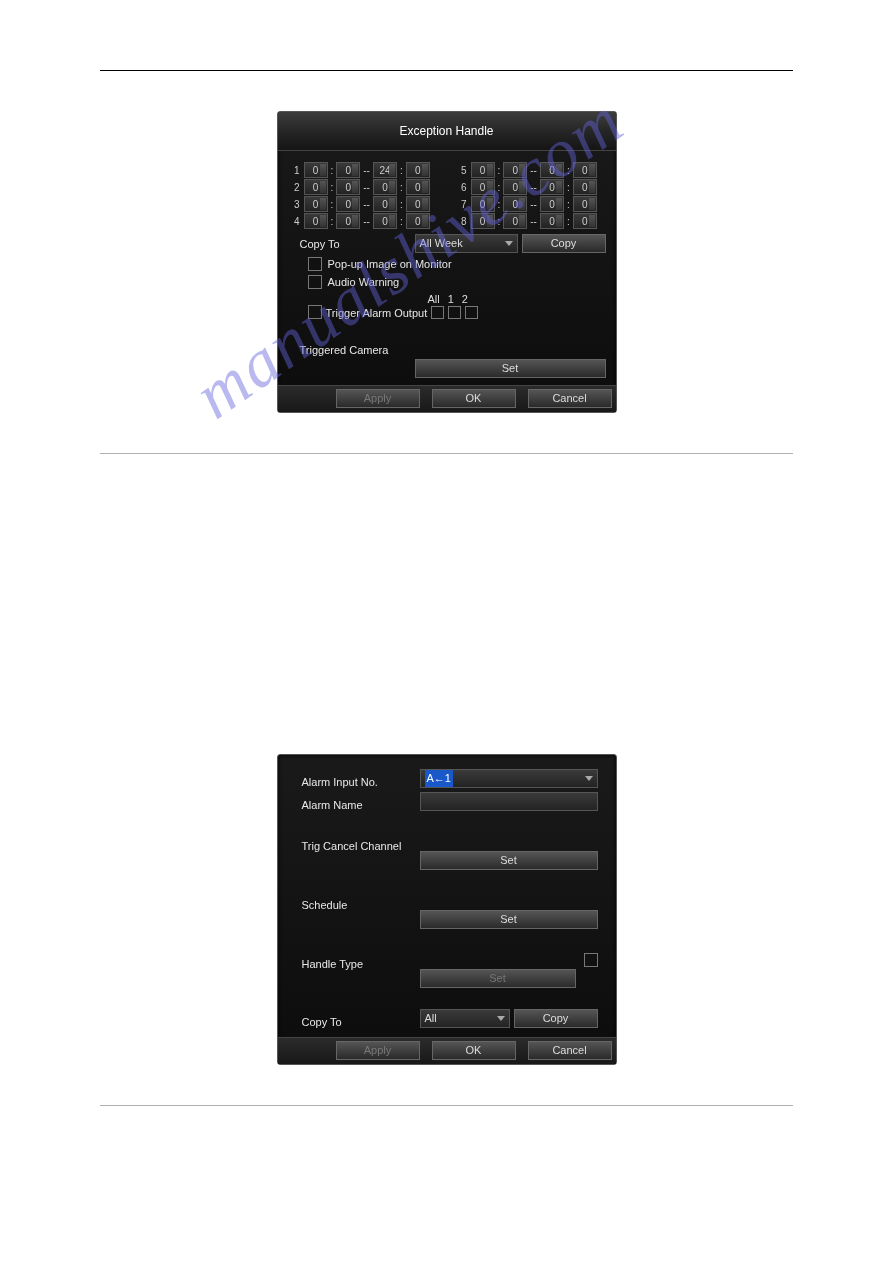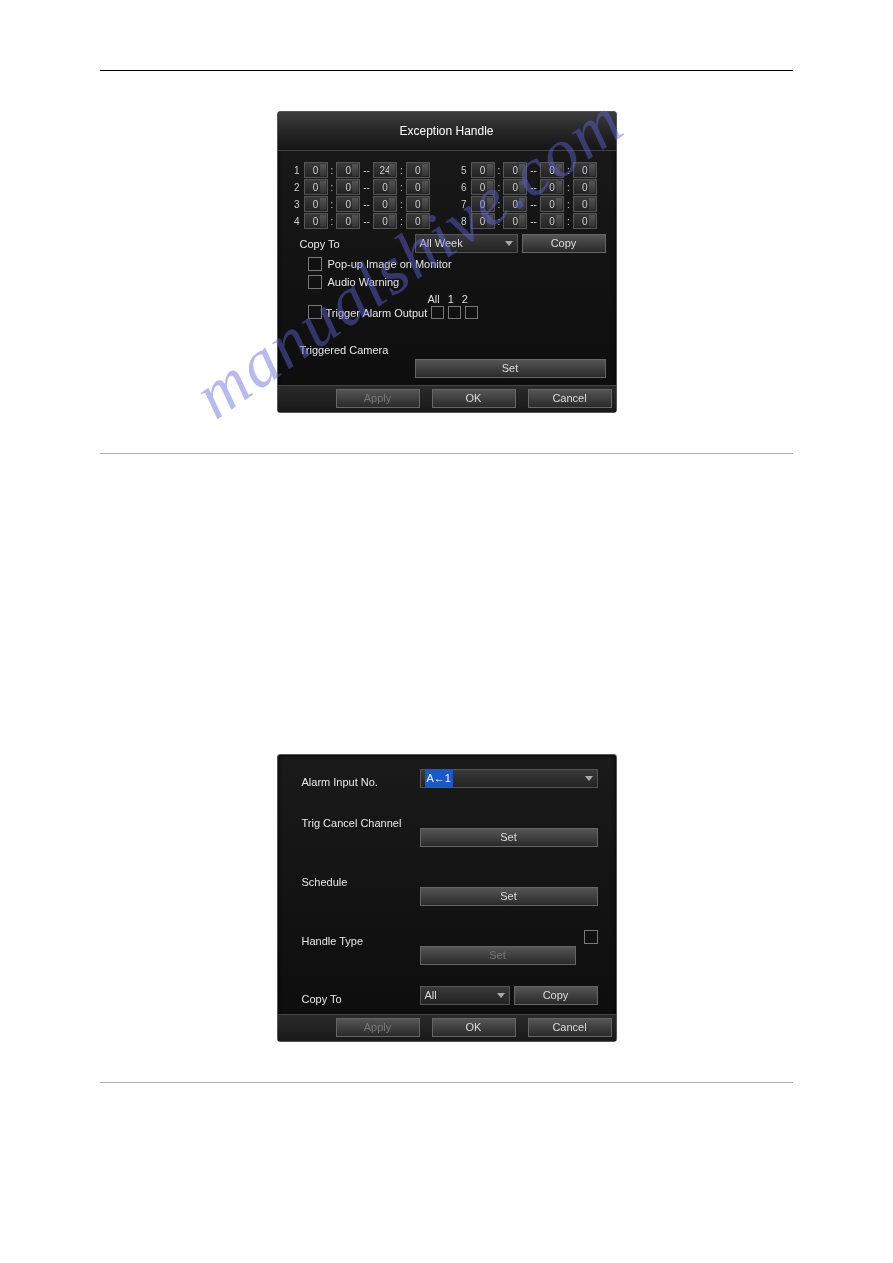--- a/index.html
+++ b/index.html
@@ -349,20 +349,24 @@
   <div class="dialog-body dialog2-body">
 
     <div class="row">
       <div class="label">Alarm Input No.</div>
       <div class="select highlight">
         <span class="sel-text">A←1</span>
         <span class="chev"></span>
       </div>
     </div>
 
+    <div class="row">
+      <div class="label">Alarm Name</div>
+      <div class="textbox"></div>
+    </div>
 
 
     <div class="row">
       <div class="label">Trig Cancel Channel</div>
       <div class="btn wide">Set</div>
     </div>
 
     <div class="row">
       <div class="label">Schedule</div>
       <div class="btn wide">Set</div>

